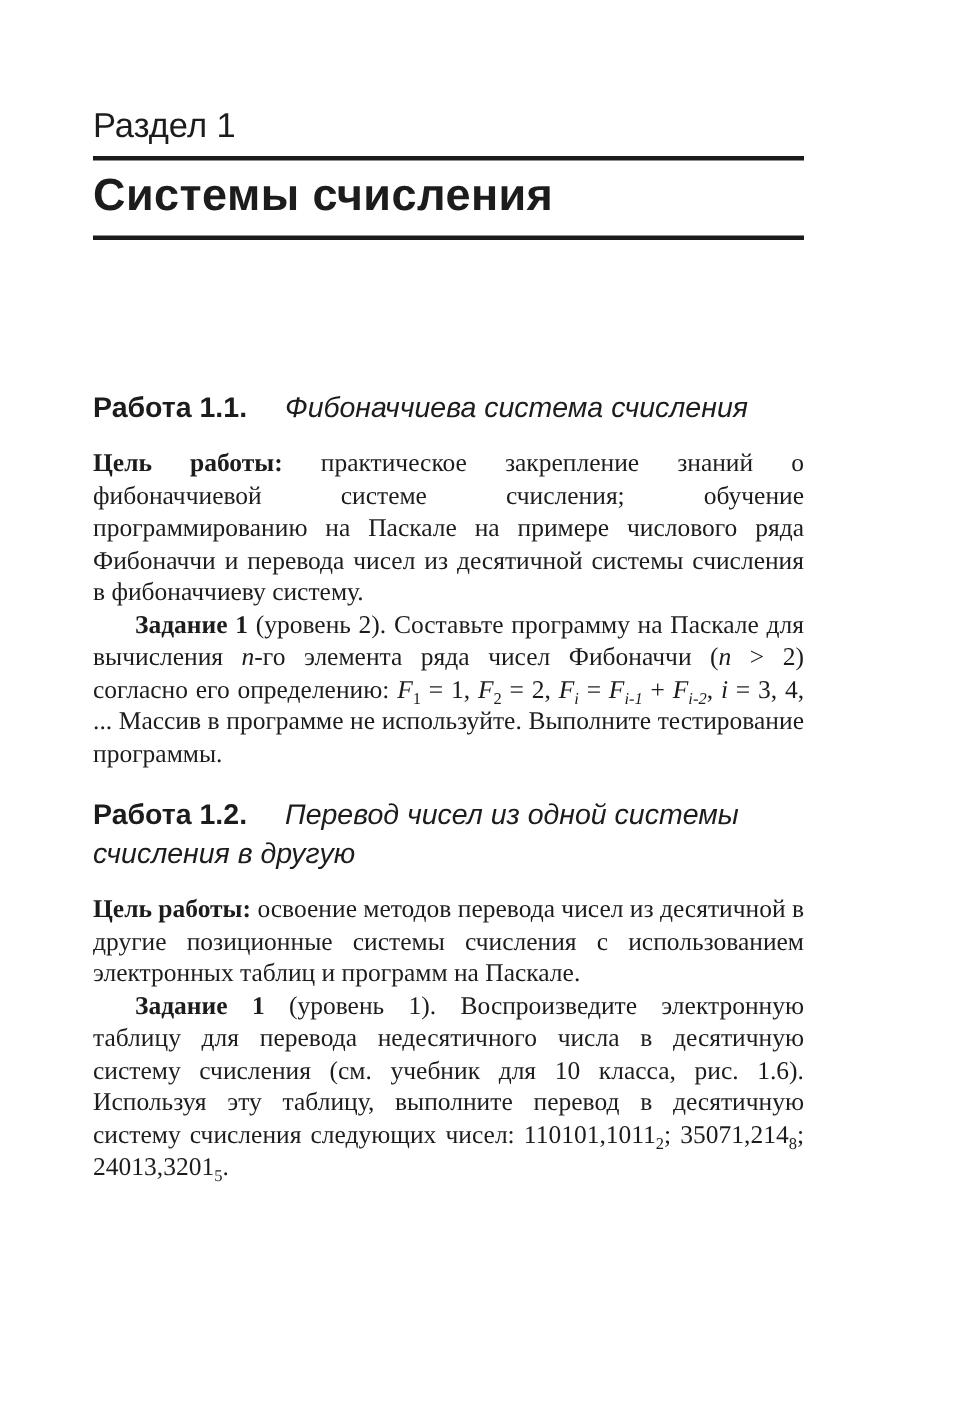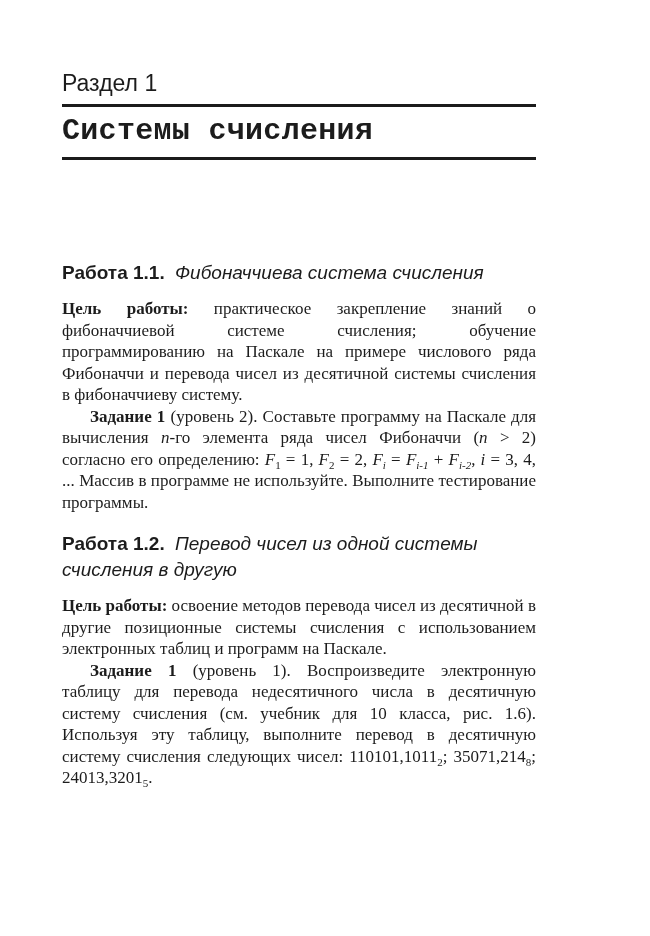--- a/index.html
+++ b/index.html
@@ -26,41 +26,41 @@
     font-size: 23px;
     line-height: 26px;
     font-weight: 400;
     margin: 0 0 8px 0;
   }
   .rule {
     height: 3px;
     background: #1b1b1b;
   }
   .page-title {
-    font-family: Liberation Mono, monospace;
+    font-family: Liberation Sans, sans-serif;
     font-size: 30px;
     line-height: 38px;
     font-weight: 700;
     letter-spacing: 0.3px;
     margin: 5px 0 7px 0;
   }
 
   
   .work-heading {
     font-family: "Liberation Sans", sans-serif;
     font-size: 19px;
     line-height: 26px;
     font-weight: 400;
     margin: 0;
   }
   .work-1 .work-heading { margin-top: 100px; }
   .work-2 { margin-top: 18px; }
   .work-label {
     font-weight: 700;
-    margin-right: 5px;
+    margin-right: 20px;
   }
   .work-title {
     font-style: italic;
   }
 
   .para {
     font-size: 17px;
     line-height: 21.5px;
     margin: 0;
     text-align: justify;

